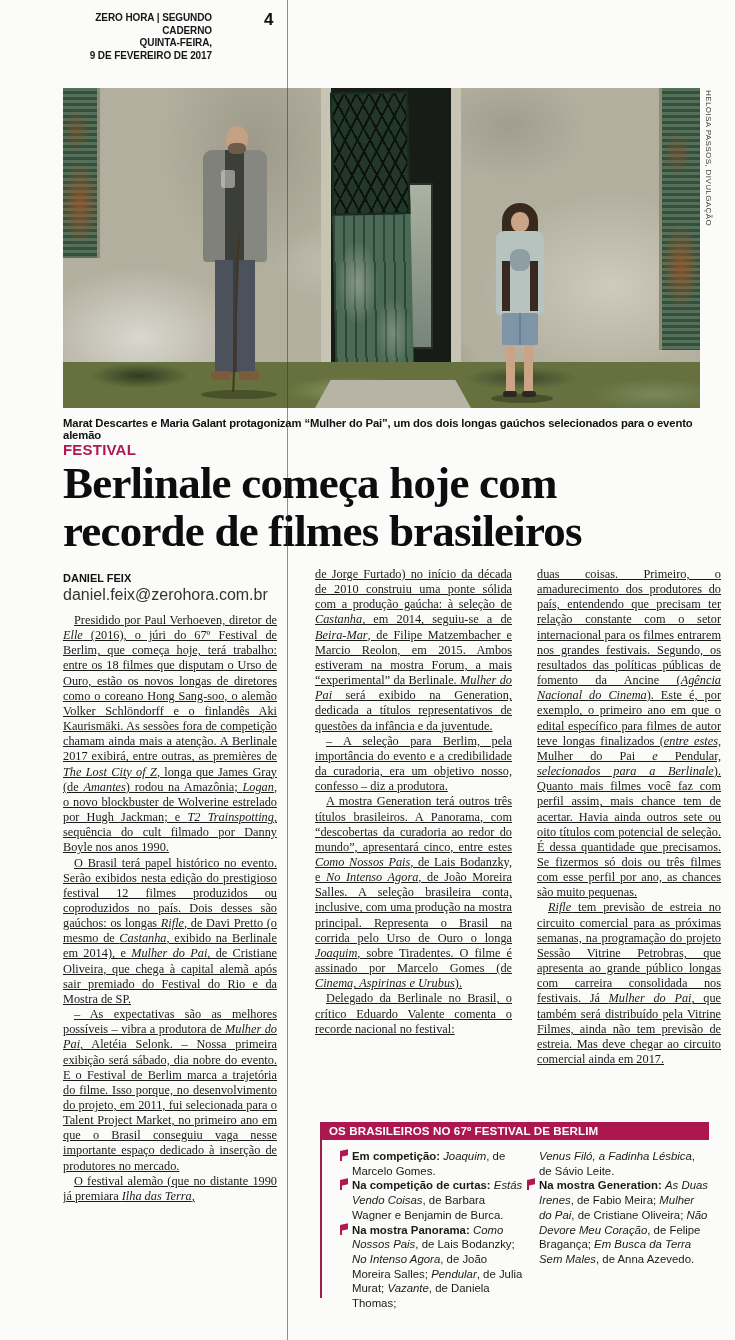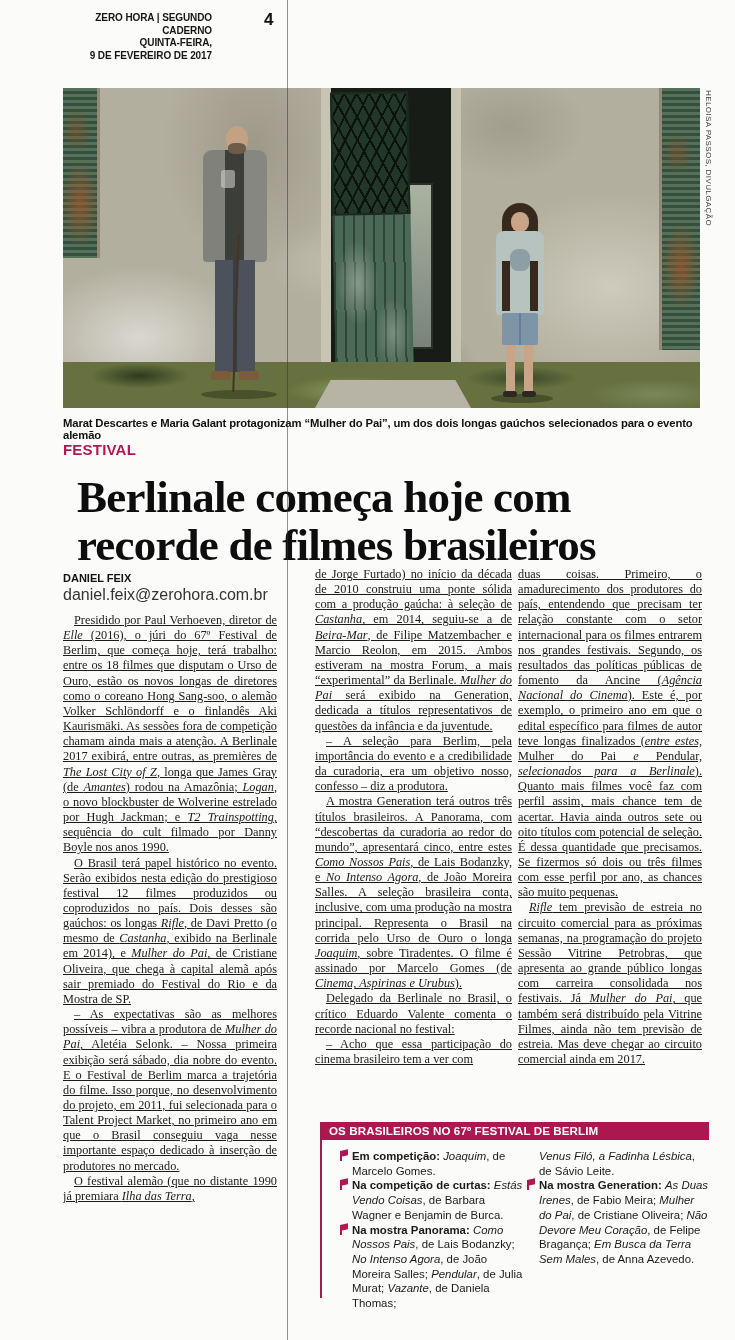--- a/index.html
+++ b/index.html
@@ -80,37 +80,37 @@
   .woman .flip-l{position:absolute;left:25px;top:188px;width:14px;height:6px;border-radius:3px;background:#2e2620;}
   .woman .flip-r{position:absolute;left:44px;top:188px;width:14px;height:6px;border-radius:3px;background:#2e2620;}
 
   .photo-credit{position:absolute;left:704px;top:90px;height:255px;writing-mode:vertical-rl;
       font-size:8px;letter-spacing:.4px;color:#3f3f3f;}
 
   
   .caption{position:absolute;left:63px;top:417px;width:648px;font-size:11.3px;font-weight:600;
       letter-spacing:-0.15px;color:#111;}
   .kicker{position:absolute;left:63px;top:441px;font-size:15px;font-weight:800;color:var(--accent);letter-spacing:.2px;}
-  .headline{position:absolute;left:63px;top:459px;width:620px;margin:14px;
+  .headline{position:absolute;left:63px;top:459px;width:620px;margin:0;
       font-family:"Liberation Serif",serif;font-weight:700;font-size:45px;line-height:48px;
       letter-spacing:-0.8px;color:#0d0d0d;}
   .headline span{display:block;}
 
   
   .byline{position:absolute;left:63px;top:572px;width:214px;}
   .byline .author{font-size:11px;font-weight:bold;color:#111;}
   .byline .email{font-size:16px;color:#333;margin-top:2px;}
   .col{position:absolute;font-family:"Liberation Serif",serif;font-size:12.3px;line-height:15.15px;
       color:#1b1b1b;text-align:justify;overflow:hidden;text-decoration:underline;}
   .col p{margin:0;}
   .col p.ind{text-indent:11px;}
   .col .it{font-style:italic;}
   .col1{left:63px;top:613px;width:214px;height:700px;}
   .col2{left:315px;top:567px;width:197px;height:553px;}
-  .col3{left:518px;top:567px;width:184px;height:553px;}
+  .col3{left:537px;top:567px;width:184px;height:553px;}
 
   
   .infobox-rule{position:absolute;left:320px;top:1122px;width:2px;height:176px;background:#9e1d4e;}
   .infobox-bar{position:absolute;left:322px;top:1122px;width:387px;height:18px;background:var(--bar);
       color:#fff;font-weight:bold;font-size:11.6px;line-height:18px;padding-left:7px;box-sizing:border-box;
       letter-spacing:.1px;}
   .infobox-col{position:absolute;top:1149px;font-size:11.4px;line-height:14.7px;color:#1a1a1a;}
   .infobox-col.ibleft{left:340px;width:184px;}
   .infobox-col.ibright{left:527px;width:182px;}
   .ib-item{position:relative;padding-left:12px;}
@@ -198,21 +198,20 @@
       <p class="ind">Presidido por Paul Verhoeven, diretor de <span class="it">Elle</span> (2016), o júri do 67º Festival de Berlim, que começa hoje, terá trabalho: entre os 18 filmes que disputam o Urso de Ouro, estão os novos longas de diretores como o coreano Hong Sang-soo, o alemão Volker Schlöndorff e o finlandês Aki Kaurismäki. As sessões fora de competição chamam ainda mais a atenção. A Berlinale 2017 exibirá, entre outras, as premières de <span class="it">The Lost City of Z</span>, longa que James Gray (de <span class="it">Amantes</span>) rodou na Amazônia; <span class="it">Logan</span>, o novo blockbuster de Wolverine estrelado por Hugh Jackman; e <span class="it">T2 Trainspotting</span>, sequência do cult filmado por Danny Boyle nos anos 1990.</p>
       <p class="ind">O Brasil terá papel histórico no evento. Serão exibidos nesta edição do prestigioso festival 12 filmes produzidos ou coproduzidos no país. Dois desses são gaúchos: os longas <span class="it">Rifle</span>, de Davi Pretto (o mesmo de <span class="it">Castanha</span>, exibido na Berlinale em 2014), e <span class="it">Mulher do Pai</span>, de Cristiane Oliveira, que chega à capital alemã após sair premiado do Festival do Rio e da Mostra de SP.</p>
       <p class="ind">– As expectativas são as melhores possíveis – vibra a produtora de <span class="it">Mulher do Pai</span>, Aletéia Selonk. – Nossa primeira exibição será sábado, dia nobre do evento. E o Festival de Berlim marca a trajetória do filme. Isso porque, no desenvolvimento do projeto, em 2011, fui selecionada para o Talent Project Market, no primeiro ano em que o Brasil conseguiu vaga nesse importante espaço dedicado à inserção de produtores no mercado.</p>
       <p class="ind">O festival alemão (que no distante 1990 já premiara <span class="it">Ilha das Terra</span>,</p>
     </div>
   <div class="col col2">
       <p>de Jorge Furtado) no início da década de 2010 construiu uma ponte sólida com a produção gaúcha: à seleção de <span class="it">Castanha</span>, em 2014, seguiu-se a de <span class="it">Beira-Mar</span>, de Filipe Matzembacher e Marcio Reolon, em 2015. Ambos estiveram na mostra Forum, a mais “experimental” da Berlinale. <span class="it">Mulher do Pai</span> será exibido na Generation, dedicada a títulos representativos de questões da infância e da juventude.</p>
       <p class="ind">– A seleção para Berlim, pela importância do evento e a credibilidade da curadoria, era um objetivo nosso, confesso – diz a produtora.</p>
       <p class="ind">A mostra Generation terá outros três títulos brasileiros. A Panorama, com “descobertas da curadoria ao redor do mundo”, apresentará cinco, entre estes <span class="it">Como Nossos Pais</span>, de Lais Bodanzky, e <span class="it">No Intenso Agora</span>, de João Moreira Salles. A seleção brasileira conta, inclusive, com uma produção na mostra principal. Representa o Brasil na corrida pelo Urso de Ouro o longa <span class="it">Joaquim</span>, sobre Tiradentes. O filme é assinado por Marcelo Gomes (de <span class="it">Cinema, Aspirinas e Urubus</span>).</p>
       <p class="ind">Delegado da Berlinale no Brasil, o crítico Eduardo Valente comenta o recorde nacional no festival:</p>
-      <p class="ind">– Acho que essa participação do cinema brasileiro tem a ver com</p>
     </div>
   <div class="col col3">
       <p>duas coisas. Primeiro, o amadurecimento dos produtores do país, entendendo que precisam ter relação constante com o setor internacional para os filmes entrarem nos grandes festivais. Segundo, os resultados das políticas públicas de fomento da Ancine (<span class="it">Agência Nacional do Cinema</span>). Este é, por exemplo, o primeiro ano em que o edital específico para filmes de autor teve longas finalizados (<span class="it">entre estes,</span> Mulher do Pai <span class="it">e</span> Pendular, <span class="it">selecionados para a Berlinale</span>). Quanto mais filmes você faz com perfil assim, mais chance tem de acertar. Havia ainda outros sete ou oito títulos com potencial de seleção. É dessa quantidade que precisamos. Se fizermos só dois ou três filmes com esse perfil por ano, as chances são muito pequenas.</p>
       <p class="ind"><span class="it">Rifle</span> tem previsão de estreia no circuito comercial para as próximas semanas, na programação do projeto Sessão Vitrine Petrobras, que apresenta ao grande público longas com carreira consolidada nos festivais. Já <span class="it">Mulher do Pai</span>, que também será distribuído pela Vitrine Filmes, ainda não tem previsão de estreia. Mas deve chegar ao circuito comercial ainda em 2017.</p>
     </div>
 
   <section>
     <div class="infobox-rule"></div>
     <div class="infobox-bar">OS BRASILEIROS NO 67º FESTIVAL DE BERLIM</div>
     <div class="infobox-col ibleft">

